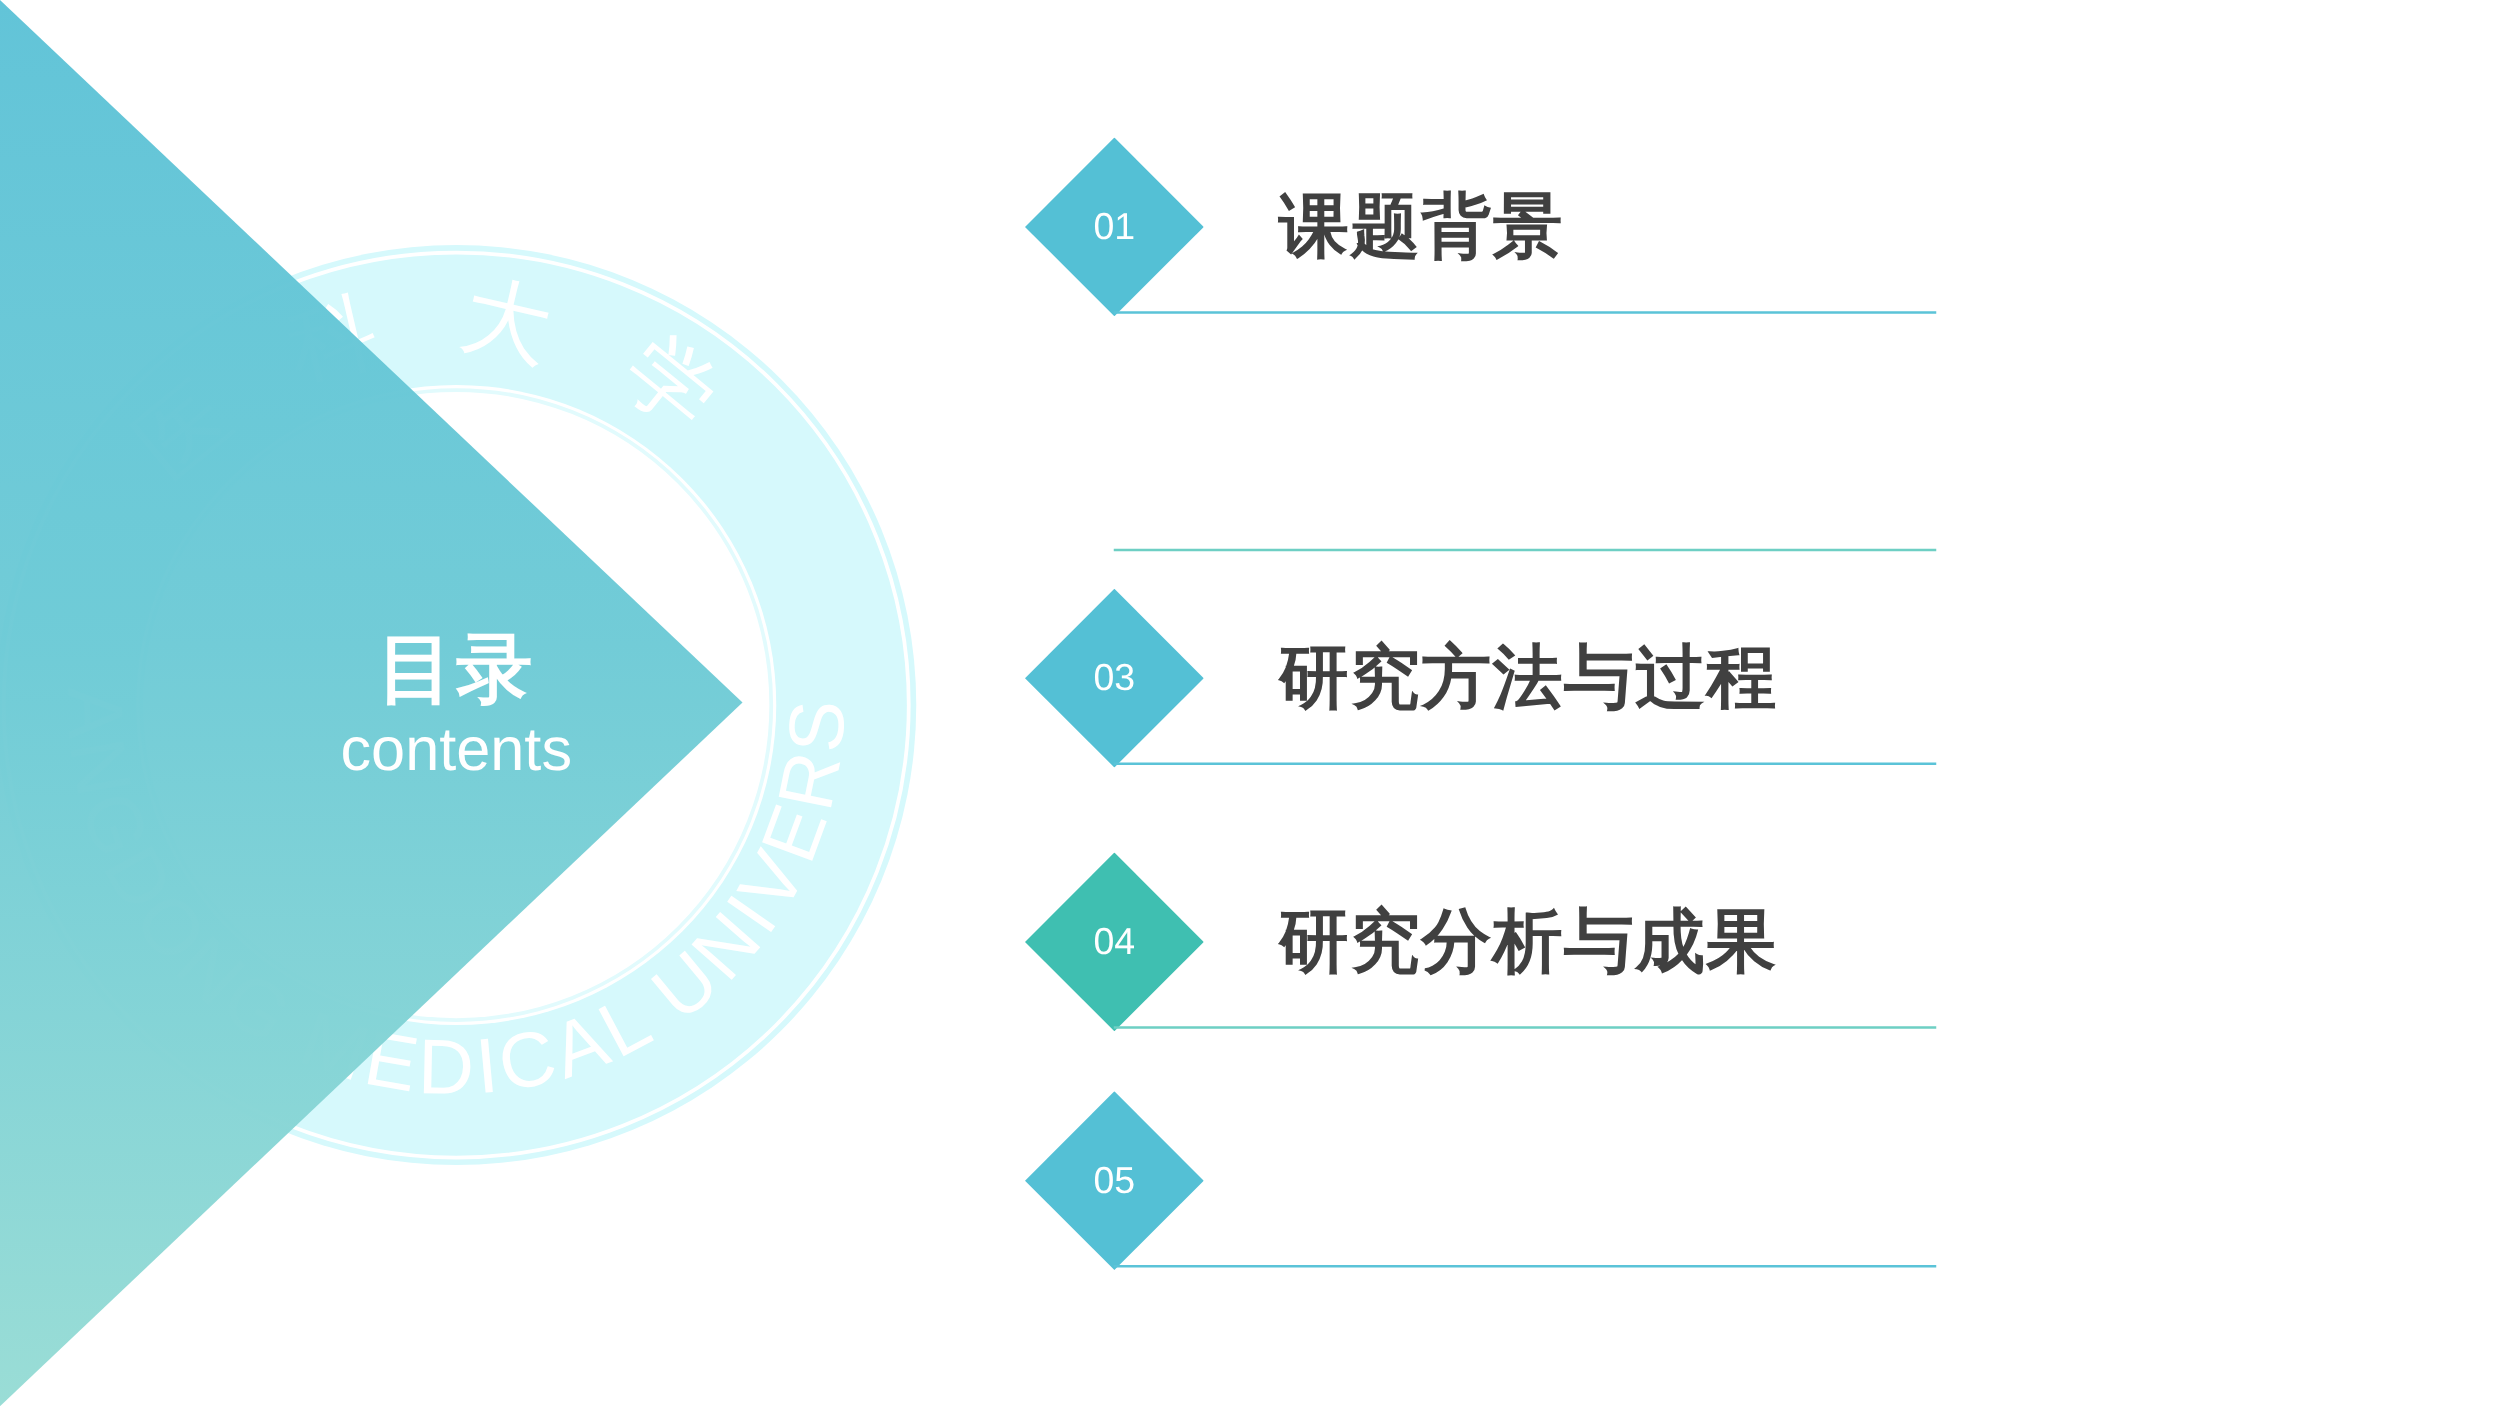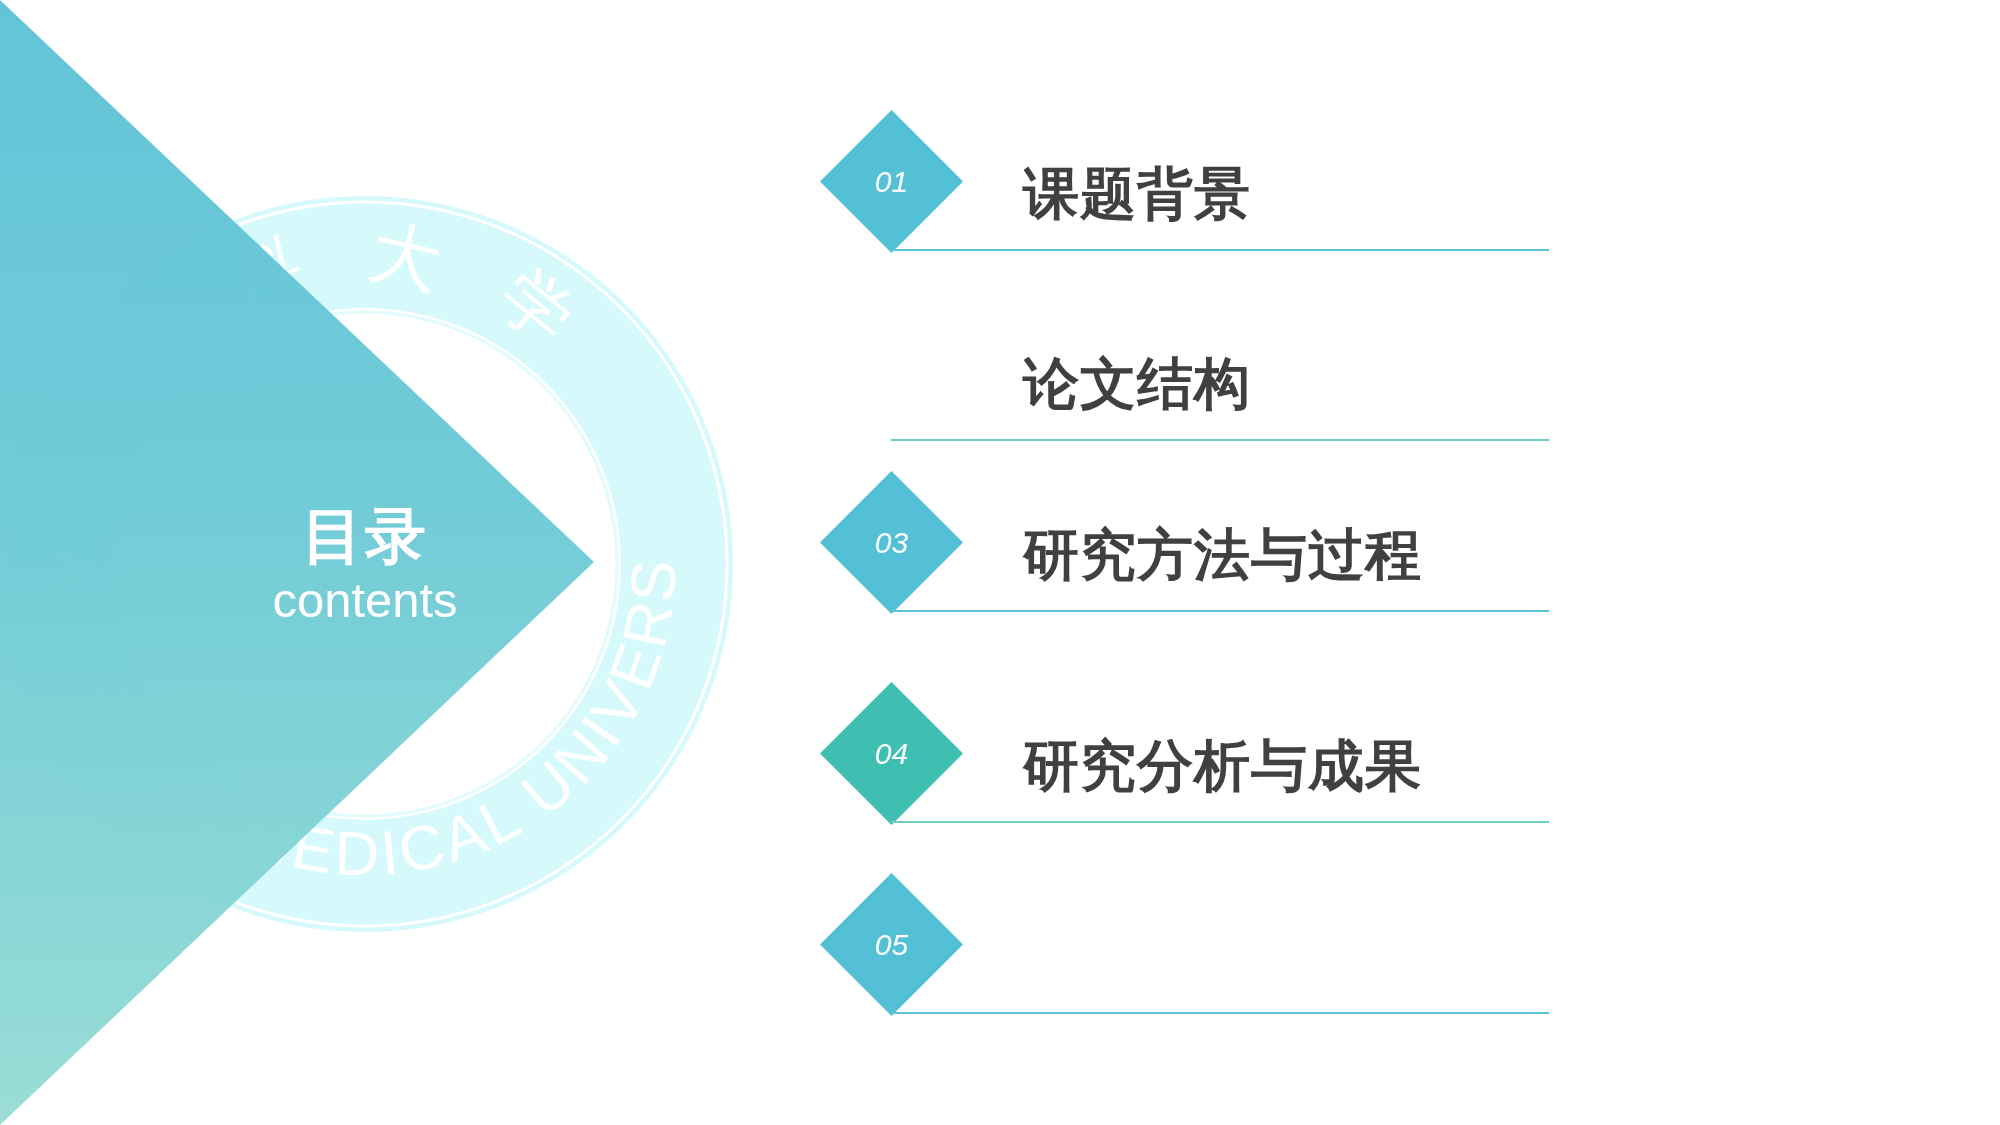--- a/index.html
+++ b/index.html
@@ -16,35 +16,35 @@
   .title-cn {
     font-family:"DejaVu Sans","Liberation Sans",sans-serif;
     font-weight:bold; font-size:61px; line-height:92px; letter-spacing:2px;
   }
   .title-en {
     font-family:"Liberation Sans",sans-serif;
     font-size:49px; line-height:44px; margin-top:-4px;
   }
   .item { position:absolute; left:820px; width:730px; height:145px; }
   .diamond {
-    position:absolute; left:0; top:0; width:143px; height:143px;font-style:italic;
+    position:absolute; left:0; top:0; width:143px; height:143px;
   }
   .diamond svg { position:absolute; left:0; top:0; }
   .diamond-num {
     position:absolute; left:0; top:0; width:143px; height:143px;
     line-height:143px; text-align:center; color:#ffffff;
     font-family:"Liberation Sans",sans-serif; font-size:30px;
   }
   .item-line {
     position:absolute; left:71px; top:139px; width:658px; height:2px;
   }
   .item-label {
     position:absolute; left:203px; top:36px; height:72px; line-height:72px;
     font-family:"DejaVu Sans","Liberation Sans",sans-serif; font-weight:bold;
-    font-size:56px; color:#404040; white-space:nowrap; letter-spacing:1px;margin-top:12px;
+    font-size:56px; color:#404040; white-space:nowrap; letter-spacing:1px;
   }
 </style>
 </head>
 <body>
 
 <svg class="seal" viewBox="0 0 2000 1125" xmlns="http://www.w3.org/2000/svg">
   <defs>
     <path id="sealBottomArc" d="M 55 565 A 310 310 0 0 0 675 565"></path>
     <path id="sealTopArc" d="M 80 565 A 285 285 0 0 1 650 565"></path>
   </defs>
@@ -81,21 +81,20 @@
     <svg width="143" height="143" viewBox="0 0 143 143">
         <polygon points="71.5,0 143,71.5 71.5,143 0,71.5" fill="#54C0D5"></polygon>
       </svg>
     <div class="diamond-num">01</div>
   </div>
   <div class="item-label">课题背景</div>
   <div class="item-line" style="background:#5BC3D8;"></div>
 </div>
 
 <div class="item" style="top:300px;">
-  <div class="item-label">论文结构</div>
   <div class="item-line" style="background:#6ECFC4;"></div>
 </div>
 
 <div class="item" style="top:471px;">
   <div class="diamond">
     <svg width="143" height="143" viewBox="0 0 143 143">
         <polygon points="71.5,0 143,71.5 71.5,143 0,71.5" fill="#54C0D5"></polygon>
       </svg>
     <div class="diamond-num">03</div>
   </div>

